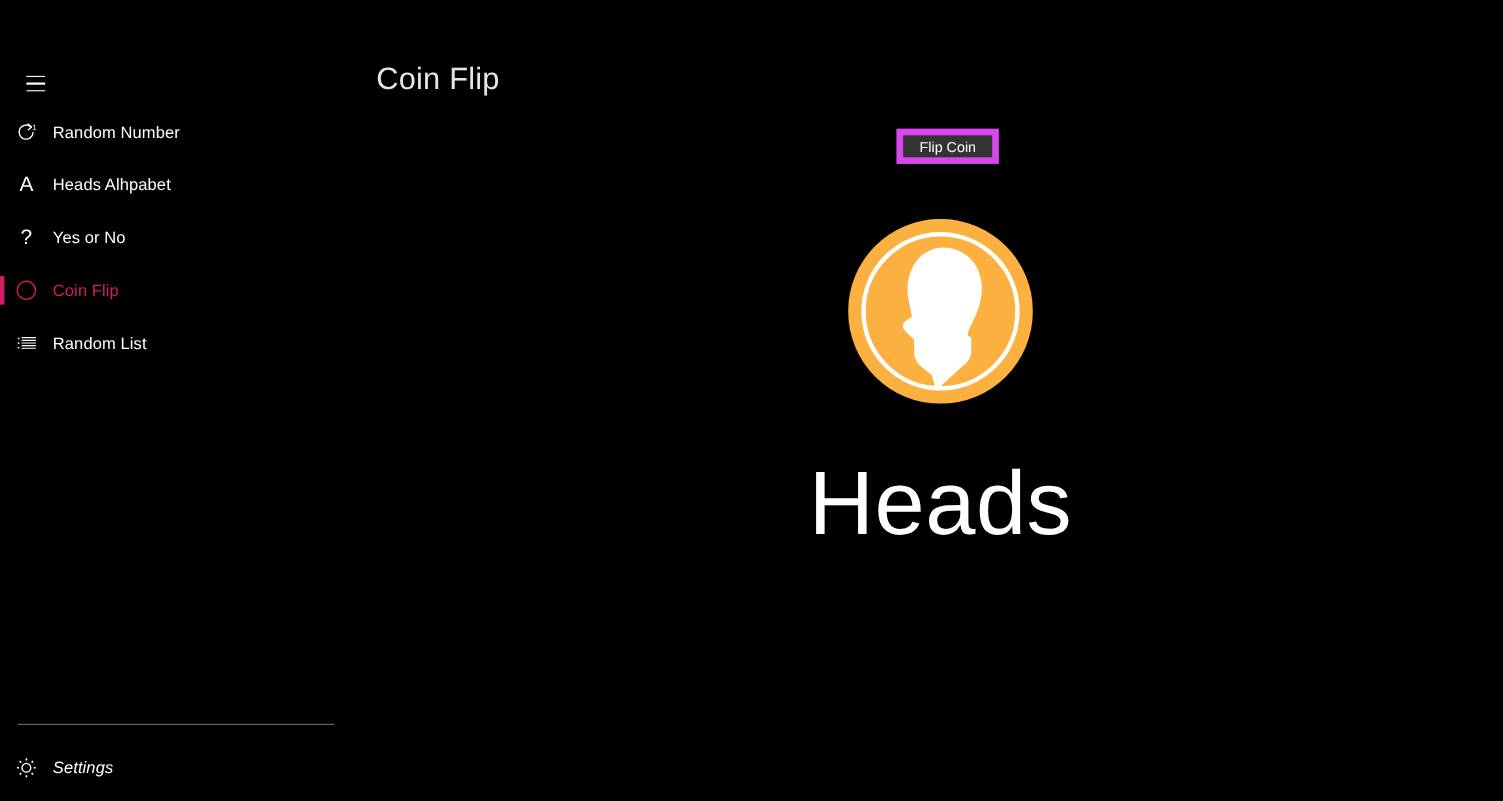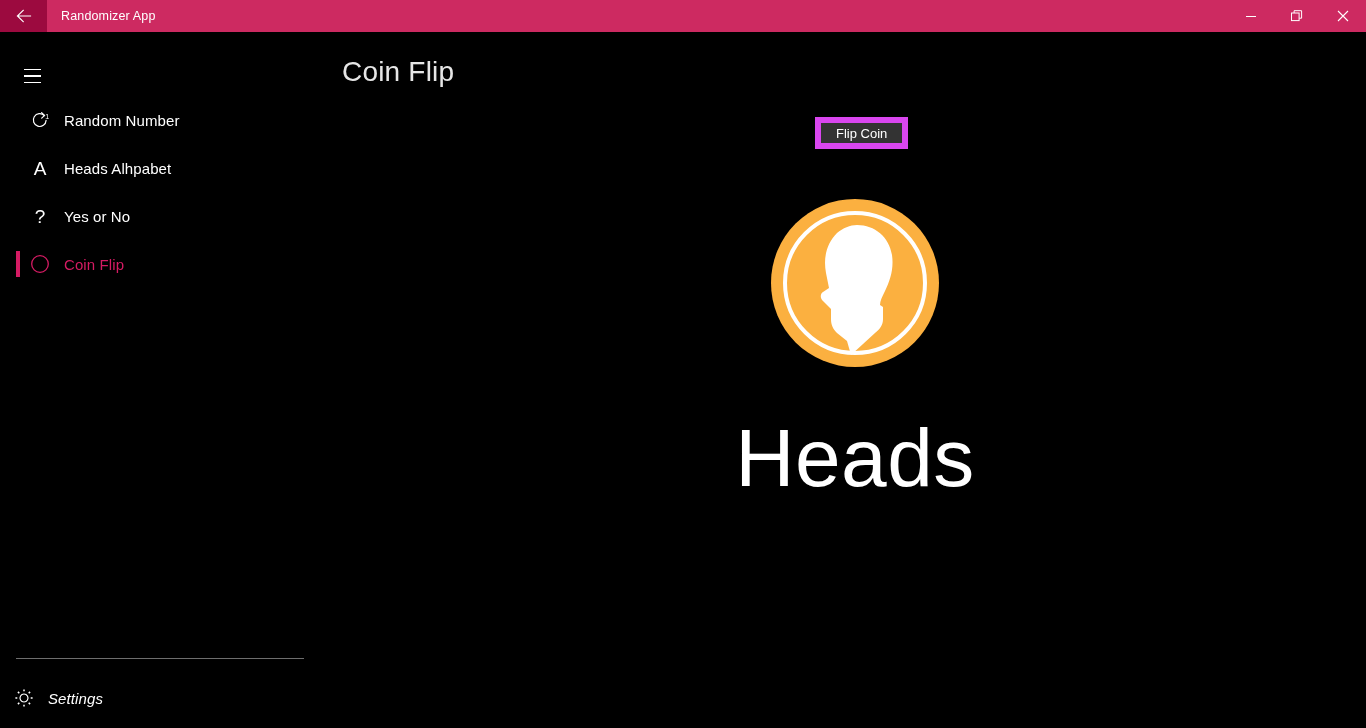--- a/index.html
+++ b/index.html
@@ -40,21 +40,21 @@
     background:#000;
   }
   .hamburger{
     position:absolute; left:8px; top:24px;
     width:48px; height:40px;
     display:flex; flex-direction:column; justify-content:center; align-items:center;
     gap:5px; cursor:pointer;
   }
   .hamburger span{ display:block; width:17px; height:1.6px; background:#fff; }
 
-  .nav{ position:absolute; left:16px; top:64px; width:320px;text-align:center; }
+  .nav{ position:absolute; left:0; top:64px; width:320px;text-align:center; }
   .nav-item{
     position:relative; height:48px; width:320px;
     display:flex; align-items:center; cursor:pointer;
   }
   .nav-item .accent{
     position:absolute; left:0; top:11px; width:4px; height:26px;
     background:#d51b63; display:none;
   }
   .nav-item.active .accent{ display:block; }
   .nav-icon{
@@ -106,46 +106,20 @@
     text-align:center;
     font-size:82px; font-weight:300; color:#ffffff; letter-spacing:.5px;
     line-height:1;
   }
 </style>
 </head>
 <body>
 
 <div id="app">
 
-  <div class="titlebar">
-    <div class="back-btn">
-      <svg width="20" height="20" viewBox="0 0 20 20">
-        <path d="M3.5 10 L9.2 4.4 M3.5 10 L9.2 15.6 M3.5 10 L16.5 10" stroke="#ffffff" stroke-width="1.2" fill="none" stroke-linecap="square"></path>
-      </svg>
-    </div>
-    <div class="app-title">Randomizer App</div>
-    <div class="win-controls">
-      <div class="win-btn">
-        <svg width="12" height="12" viewBox="0 0 12 12">
-          <path d="M1 6.5 H11" stroke="#ffffff" stroke-width="1" fill="none"></path>
-        </svg>
-      </div>
-      <div class="win-btn">
-        <svg width="13" height="13" viewBox="0 0 13 13">
-          <rect x="0.5" y="3.0" width="7.6" height="7.6" stroke="#ffffff" stroke-width="1" fill="none"></rect>
-          <path d="M3.1 3.0 V0.7 H10.6 V8.2 H8.3" stroke="#ffffff" stroke-width="1" fill="none"></path>
-        </svg>
-      </div>
-      <div class="win-btn close">
-        <svg width="12" height="12" viewBox="0 0 12 12">
-          <path d="M1 1 L11 11 M11 1 L1 11" stroke="#ffffff" stroke-width="1.1" fill="none"></path>
-        </svg>
-      </div>
-    </div>
-  </div>
 
   <div class="sidebar">
 
     <div class="hamburger">
       <span></span>
       <span></span>
       <span></span>
     </div>
 
     <div class="nav">
@@ -183,20 +157,32 @@
         <div class="nav-icon">
           <svg width="20" height="20" viewBox="0 0 20 20">
             <circle cx="10" cy="10" r="8.3" stroke="currentColor" stroke-width="1.3" fill="none"></circle>
           </svg>
         </div>
         <div class="nav-label">Coin Flip</div>
       </div>
 
 
 
+      <div class="nav-item">
+
+        <div class="nav-icon">
+          <svg width="21" height="21" viewBox="0 0 21 21">
+            <rect x="2.2" y="5.0" width="1.4" height="1.4" fill="currentColor"></rect>
+            <rect x="2.2" y="9.2" width="1.4" height="1.4" fill="currentColor"></rect>
+            <rect x="2.2" y="13.4" width="1.4" height="1.4" fill="currentColor"></rect>
+            <path d="M5.6 5.0 H18.6 M5.6 7.4 H18.6 M5.6 9.8 H18.6 M5.6 12.2 H18.6 M5.6 14.6 H18.6" stroke="currentColor" stroke-width="1.1" fill="none"></path>
+          </svg>
+        </div>
+        <div class="nav-label">Random List</div>
+      </div>
 
     </div>
 
     <div class="nav-divider"></div>
 
     <div class="settings-item">
       <div class="nav-icon">
         <svg width="20" height="20" viewBox="0 0 20 20">
           <path d="M10 6.0 A4.0 4.0 0 1 1 9.99 6.0" stroke="currentColor" stroke-width="1.2" fill="none"></path>
           <g stroke="currentColor" stroke-width="1.5" stroke-linecap="butt">

